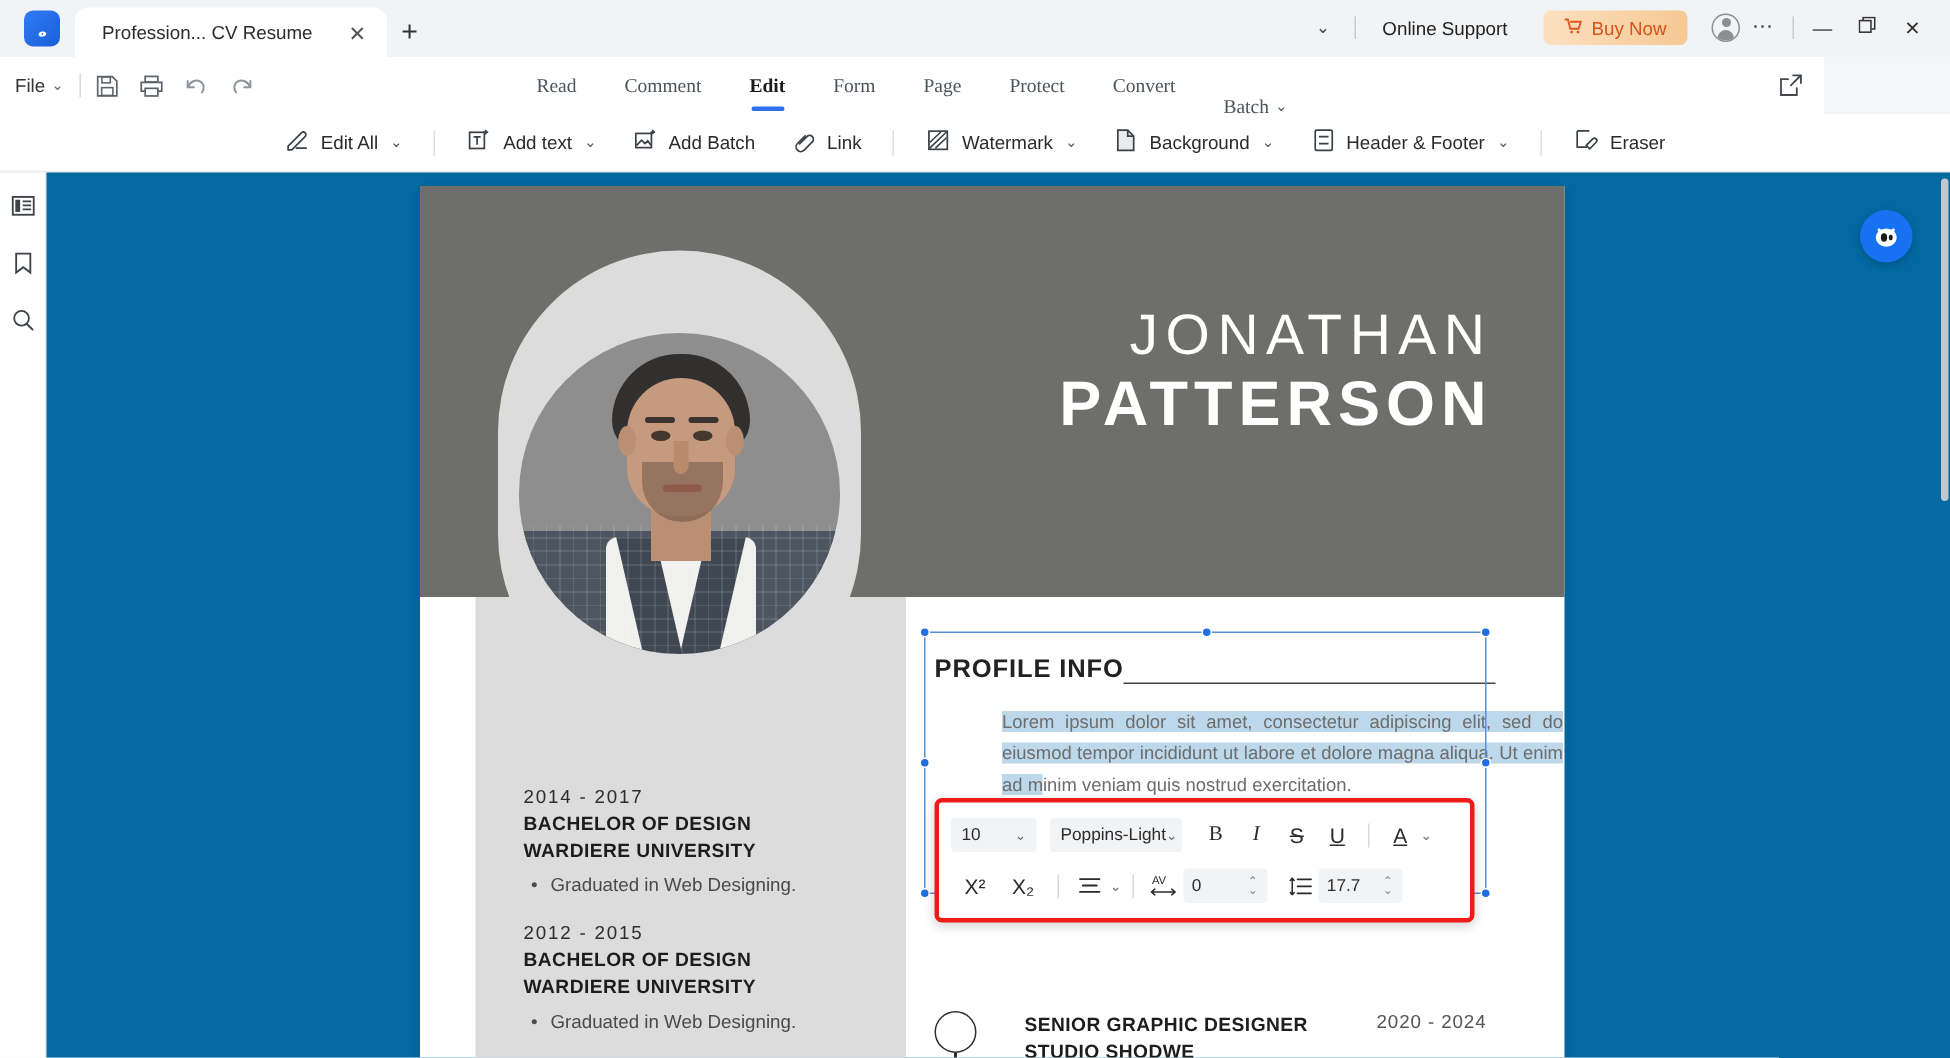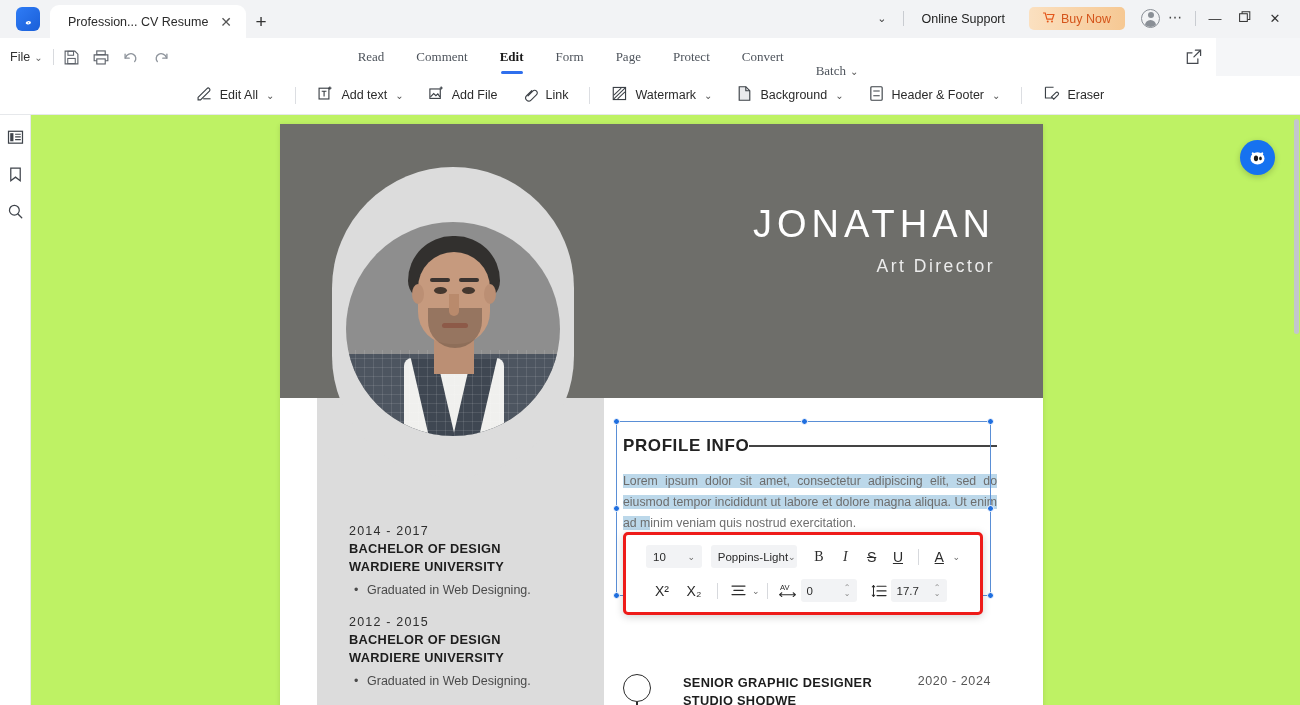--- a/index.html
+++ b/index.html
@@ -21,21 +21,21 @@
     background: linear-gradient(135deg,#2f7cf6,#1a5fd8);
     margin: 0 10px 7px 16px;
     display: flex; align-items: center; justify-content: center;
     color: #fff; font-size: 14px; font-weight: bold; font-style: italic;
     flex: none;
   }
   .doc-tab {
     height: 33px; min-width: 175px;
     background: #ffffff;
     border-radius: 9px 9px 0 0;
-    display: flex; align-items: center; gap: 8px;
+    display: flex; align-items: center; gap: 20px;
     padding: 0 10px 0 18px;
     font-size: 12.5px; color: #2b2b2b;
     flex: none;
   }
   .doc-tab .tab-close {
     font-size: 14px; color: #555; padding: 0 4px; line-height: 1;
   }
   .new-tab-btn {
     width: 30px; height: 33px; display: flex; align-items: center; justify-content: center;
     font-size: 19px; color: #333; font-weight: 300;
@@ -114,21 +114,21 @@
   
   .leftrail {
     position: absolute; left: 0; top: 115px; width: 31px; bottom: 0;
     background: #ffffff; border-right: 1px solid #e6e8eb;
     display: flex; flex-direction: column; align-items: center; padding-top: 14px; gap: 16px;
   }
 
   
   .workarea {
     position: absolute; left: 31px; top: 115px; right: 0; bottom: 0;
-    background: #bef264; overflow: hidden;
+    background: #0369a1; overflow: hidden;
   }
 
   .ai-orb {
     position: absolute; left: 1209px; top: 25px;
     width: 35px; height: 35px; border-radius: 50%;
     background: #1672f0;
     display: flex; align-items: center; justify-content: center;
     box-shadow: 0 2px 6px rgba(0,0,0,.2);
   }
 
@@ -179,21 +179,21 @@
   .photo .lapel-r { position:absolute; left:116px; top:136px; width:26px; height:80px; background:#3f4752; transform: skewX(-13deg);}
   .photo .plaid {
     position:absolute; left:0; top:128px; width:214px; height:90px;
     background-image:
       repeating-linear-gradient(0deg, rgba(255,255,255,.10) 0 1px, transparent 1px 9px),
       repeating-linear-gradient(90deg, rgba(255,255,255,.10) 0 1px, transparent 1px 9px);
   }
 
   .sec-title {
     font-size: 17px; font-weight: bold; letter-spacing: .6px; color: #222;
-    display: flex; align-items: center; 
+    display: flex; align-items: flex-end; 
   }
   .sec-rule { flex: 1; height: 1.6px; background: #6b6b6b; }
 
   .edu-block { position: absolute; left: 69px; width: 245px; }
   .edu-year { font-size: 12.5px; letter-spacing: 1.2px; color: #2d2d2d; margin-bottom: 2px; }
   .edu-deg  { font-size: 12.8px; font-weight: bold; letter-spacing: .3px; color: #1d1d1d; line-height: 1.38; }
   .edu-bullet { font-size: 12.5px; color: #4a4a4a; margin: 8px 0 0 18px; list-style: none; position: relative; }
   .edu-bullet::before { content: "•"; position: absolute; left: -13px; color:#4a4a4a; }
 
   .right-col { position: absolute; left: 343px; width: 374px; }
@@ -210,21 +210,21 @@
     background: #1f6fe0; border: 1px solid #ffffff;
   }
 
   
   .fmtbar {
     position: absolute; left: 592px; top: 417px; width: 360px; height: 83px;
     background: #ffffff; border: 3px solid #ee1b19; border-radius: 5px;
     box-shadow: 0 2px 8px rgba(0,0,0,.18);
     display: flex; flex-direction: column; justify-content: center;
   }
-  .fmt-row { display: flex; align-items: center; height: 34px; padding: 0 20px; gap: 0; }
+  .fmt-row { display: flex; align-items: center; height: 34px; padding: 0 8px; gap: 0; }
   .fld {
     background: #f2f3f5; border-radius: 3px; height: 23px;
     display: flex; align-items: center; font-size: 11.5px; color: #2b2b2b;
   }
   .fld.size { width: 57px; padding: 0 7px; justify-content: space-between; }
   .fld.fam  { width: 88px; padding: 0 7px; justify-content: space-between; overflow: hidden; white-space: nowrap; }
   .fld.num  { width: 56px; padding: 0 6px; justify-content: space-between; }
   .fmt-btn {
     width: 27px; height: 25px; display: flex; align-items: center; justify-content: center;
     font-size: 14px; color: #2b2b2b;
@@ -362,21 +362,21 @@
   </div>
 
   <div class="rb">
     <span>
       <svg width="17" height="17" viewBox="0 0 18 18">
           <rect x="2" y="4.2" width="11" height="10" fill="none" stroke="#3b4046" stroke-width="1.2"></rect>
           <path d="M2.6 12.6l3.4-3.6 2.4 2.4 2-2 2.2 3.2" fill="none" stroke="#3b4046" stroke-width="1.2"></path>
           <path d="M14 1.6v3.2M12.4 3.2h3.2" stroke="#3b4046" stroke-width="1.2"></path>
         </svg>
     </span>
-    <span>Add File</span>
+    <span>Add Batch</span>
   </div>
 
   <div class="rb">
     <span>
       <svg width="17" height="17" viewBox="0 0 18 18">
           <path d="M6.4 11.6l5-5a2.7 2.7 0 1 1 3.8 3.8l-5.6 5.6a3.3 3.3 0 0 1-4.7-4.7l5.4-5.4" fill="none" stroke="#3b4046" stroke-width="1.2" stroke-linecap="round"></path>
         </svg>
     </span>
     <span>Link</span>
   </div>
@@ -462,21 +462,21 @@
     </svg>
   </div>
 
   <div class="page">
 
     <div class="cv-sidecol"></div>
 
     <div class="cv-header">
       <div class="cv-name-wrap">
         <div class="cv-fname">JONATHAN</div>
-        <div class="cv-role">Art Director</div>
+        <div class="cv-lname">PATTERSON</div>
       </div>
     </div>
 
     <div class="photo-frame">
       <div class="photo">
         <div class="jacket-l"></div>
           <div class="jacket-r"></div>
         <div class="shirt"></div>
         <div class="lapel-l"></div>
           <div class="lapel-r"></div>
@@ -509,21 +509,21 @@
       <div class="edu-deg">BACHELOR OF DESIGN</div>
       <div class="edu-deg">WARDIERE UNIVERSITY</div>
       <div class="edu-bullet">Graduated in Web Designing.</div>
     </div>
 
     <div class="sec-title" style="position:absolute;left:343px;top:312px;width:374px;">
       <span>PROFILE INFO</span>
       <span class="sec-rule" style="height:1.2px;background:#444;"></span>
     </div>
 
-    <div class="right-col body-text" style="top:347px;">
+    <div class="right-col body-text" style="top:347px;margin-left:45px;">
       <span class="hl">Lorem ipsum dolor sit amet, consectetur adipiscing elit, sed do eiusmod tempor incididunt ut labore et dolore magna aliqua. Ut enim ad m</span><span>inim veniam quis nostrud exercitation.</span>
     </div>
 
 
     <div style="position:absolute;left:343px;top:546px;width:374px;">
       <div style="position:absolute;left:0;top:4px;width:28px;height:28px;border-radius:50%;border:1.8px solid #2b2b2b;"></div>
       <div style="position:absolute;left:13px;top:32px;width:1.8px;height:40px;background:#2b2b2b;"></div>
       <div style="position:absolute;left:60px;top:4px;font-size:12.8px;font-weight:bold;letter-spacing:.3px;color:#1d1d1d;line-height:1.45;">SENIOR GRAPHIC DESIGNER</div>
       <div style="position:absolute;left:60px;top:22px;font-size:12.8px;font-weight:bold;letter-spacing:.3px;color:#1d1d1d;line-height:1.45;">STUDIO SHODWE</div>
       <div style="position:absolute;right:6px;top:4px;font-size:12.5px;letter-spacing:.6px;color:#555;">2020 - 2024</div>

